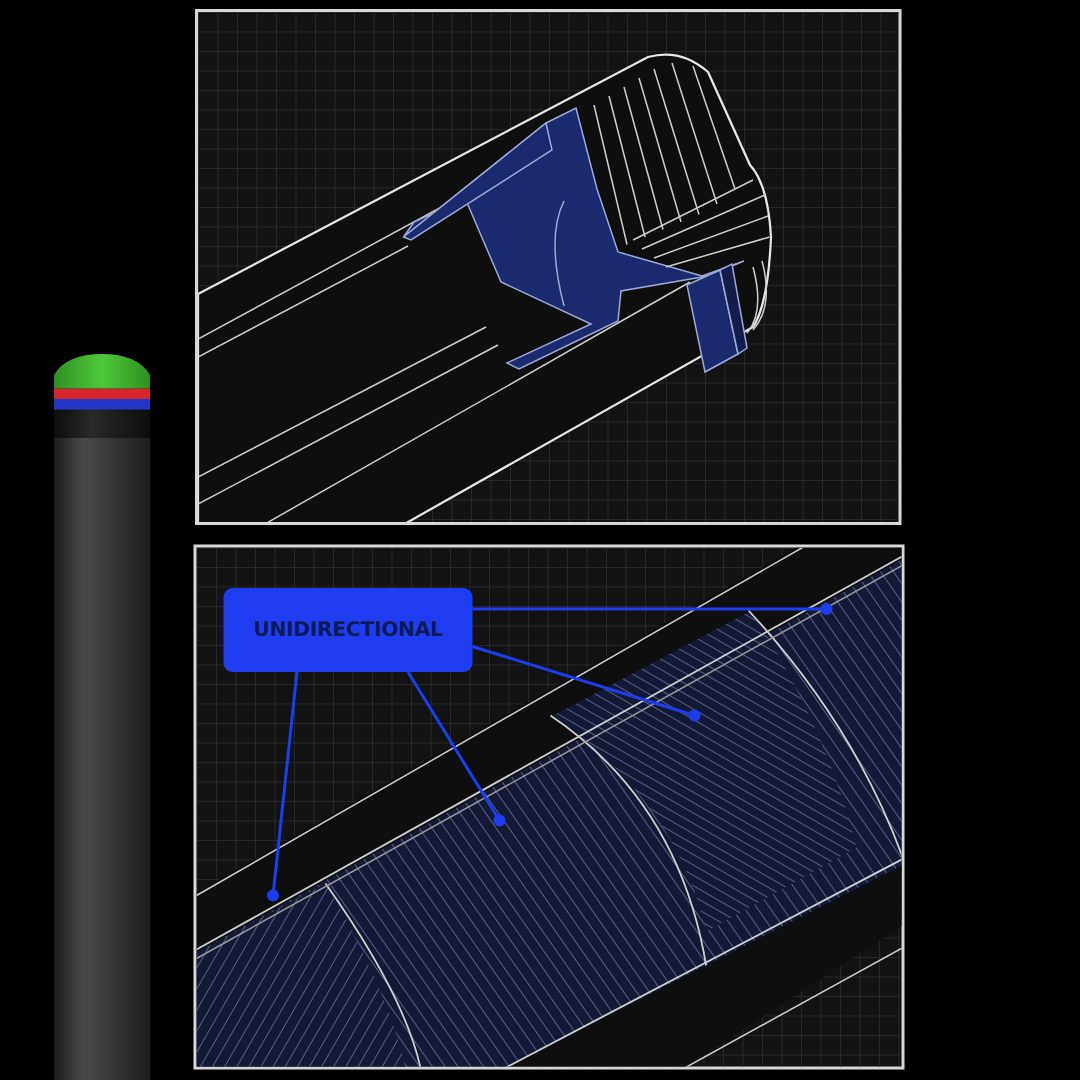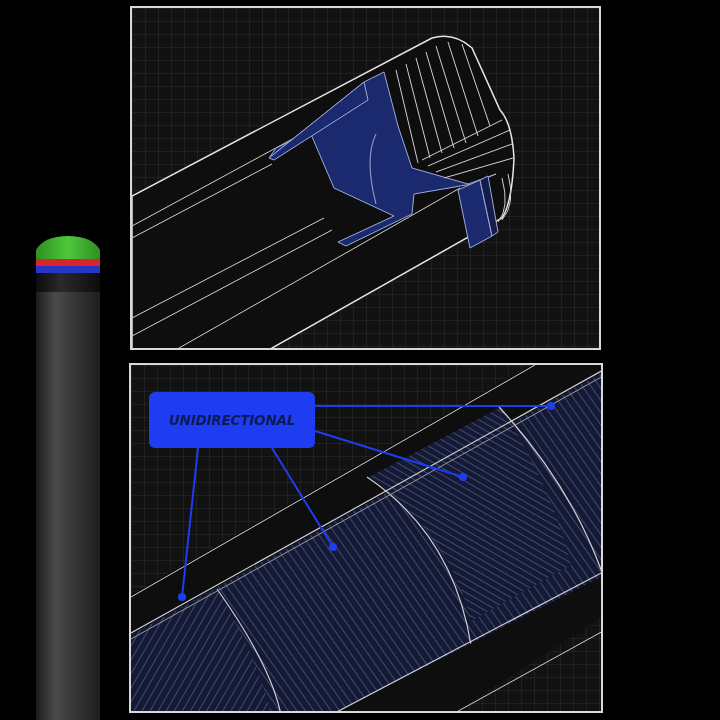--- a/index.html
+++ b/index.html
@@ -1,21 +1,21 @@
 <!DOCTYPE html>
 <html><head>
 <meta charset="utf-8">
 <style>
   html, body { margin:0; padding:0; background:#000; }
   body { width:720px; height:720px; position:relative; overflow:hidden; font-family:"DejaVu Sans", sans-serif; }
   .shaft { position:absolute; left:34px; top:232px; width:70px; height:488px; }
   .panel { position:absolute; border:2px solid #d8d8d8; box-sizing:border-box; overflow:hidden; background:#121212; }
   .panel svg { position:absolute; left:0; top:0; }
   #panel-top { left:130px; top:6px; width:471px; height:344px; }
-  #panel-bottom { left:129px; top:363px; width:474px; height:350px;font-style:italic; }
+  #panel-bottom { left:129px; top:363px; width:474px; height:350px; }
   .callout { position:absolute; left:18px; top:27px; width:166px; height:56px; background:#1f3df0; border-radius:6px; display:flex; flex-direction:column; align-items:center; justify-content:center; }
   .callout span { font-family:"DejaVu Sans", sans-serif; font-weight:bold; color:#0d1a55; font-size:13.5px; line-height:18px; letter-spacing:-0.2px; }
 </style>
 </head>
 <body>
 
 <div class="shaft">
   <svg width="70" height="488" viewBox="0 0 70 488">
     <defs>
       <linearGradient id="shaftG" x1="0" x2="1" y1="0" y2="0">

